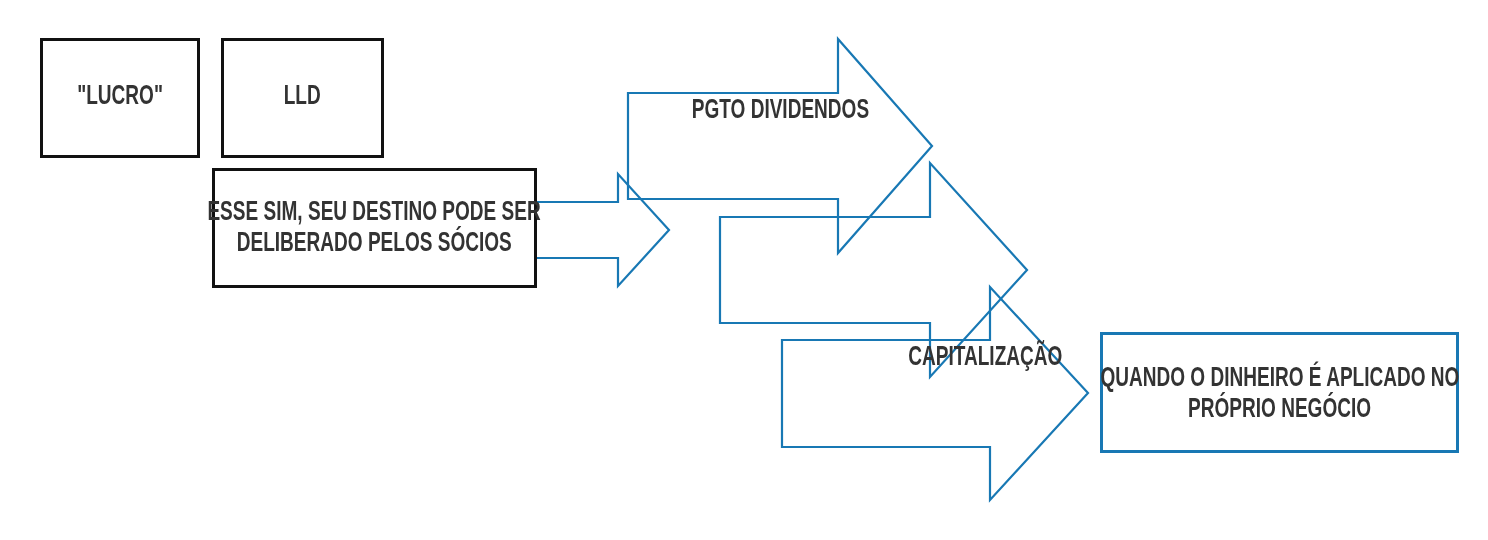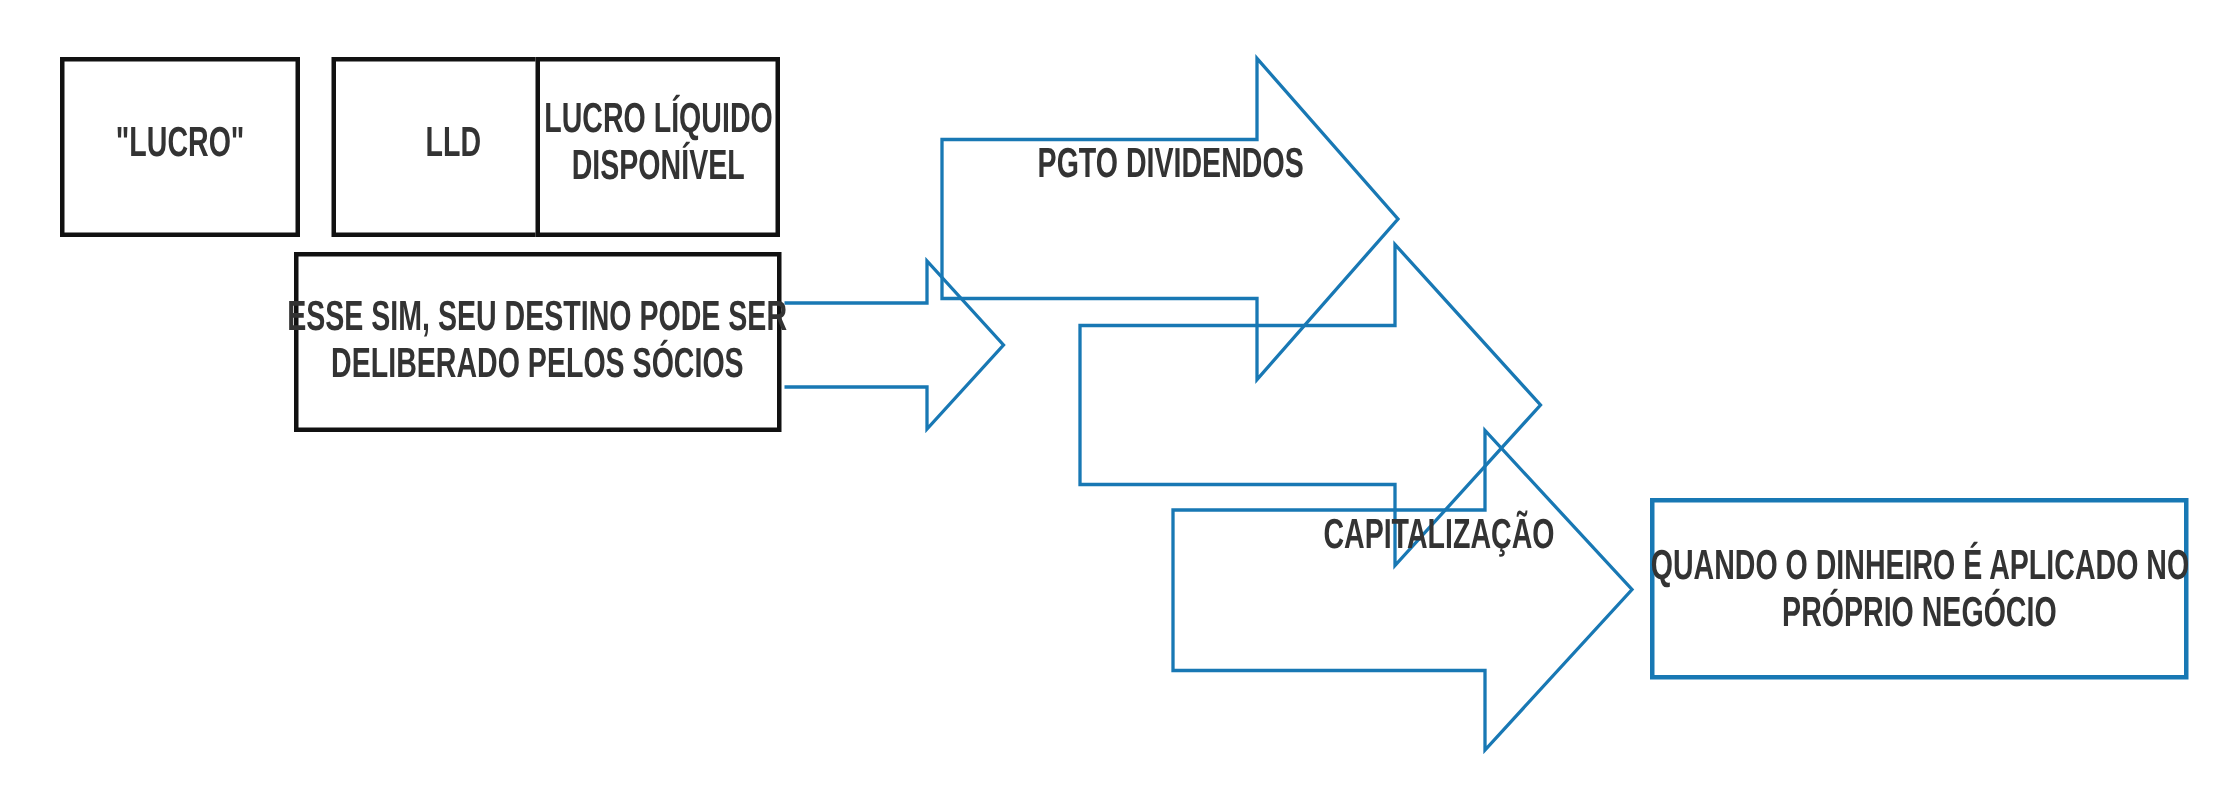--- a/index.html
+++ b/index.html
@@ -50,48 +50,44 @@
   svg path.arrow {
     fill: none;
     stroke: var(--blue, #1878B4);
     stroke-width: 2.2;
     stroke-linejoin: miter;
   }
   
   #box-lucro      { left: 40px;   top: 38px;  width: 160px; height: 120px; padding-bottom: 8px; }
   #box-lld       { left: 197px;  top: 38px;  width: 163px; height: 120px; padding-bottom: 8px; margin-left: 24px; }
   #box-lld-full  { left: 357px;  top: 38px;  width: 163px; height: 120px; padding-bottom: 8px; }
-  #box-esse      { left: 196px;  top: 168px; width: 325px; height: 120px; padding-bottom: 4px; }
+  #box-esse      { left: 212px;  top: 168px; width: 325px; height: 120px; padding-bottom: 4px; }
   #box-note      { left: 1088px; top: 332px; width: 359px; height: 121px; padding-bottom: 2px; margin-left: 12px; }
   #lbl-opcoes        { left: 512px; top: 202px; width: 147px; height: 56px;  }
   #lbl-dividendos    { left: 628px; top: 93px;  width: 304px; height: 106px; }
   #lbl-reserva       { left: 720px; top: 217px; width: 307px; height: 106px; }
-  #lbl-capitalizacao { left: 782px; top: 340px; width: 355px; height: 107px; }
+  #lbl-capitalizacao { left: 782px; top: 340px; width: 355px; height: 107px; padding-left: 26px; }
 </style>
 </head>
 <body>
 
 <div class="canvas">
 
   <svg class="layer" viewBox="0 0 1488 540" aria-hidden="true">
     <path class="arrow" d="M 523,202 H 618 V 174 L 669,230 L 618,286 V 258 H 523"></path>
     <path class="arrow" d="M 628,93 H 838 V 39 L 932,146 L 838,253 V 199 H 628 Z"></path>
     <path class="arrow" d="M 720,217 H 930 V 163 L 1027,270 L 930,377 V 323 H 720 Z"></path>
     <path class="arrow" d="M 782,340 H 990 V 287 L 1088,393 L 990,500 V 447 H 782 Z"></path>
   </svg>
 
   <div class="bx black" id="box-lucro">
     <span class="cond">"LUCRO"</span>
   </div>
   <div class="bx black" id="box-lld">
     <span class="cond">LLD</span>
-  </div>
-  <div class="bx black" id="box-lld-full">
-    <span class="cond">LUCRO LÍQUIDO</span>
-    <span class="cond">DISPONÍVEL</span>
   </div>
 
   <div class="bx black" id="box-esse">
     <span class="cond">ESSE SIM, SEU DESTINO PODE SER</span>
     <span class="cond">DELIBERADO PELOS SÓCIOS</span>
   </div>
 
   <div class="lbl" id="lbl-dividendos">
     <span class="cond">PGTO DIVIDENDOS</span>
   </div>

